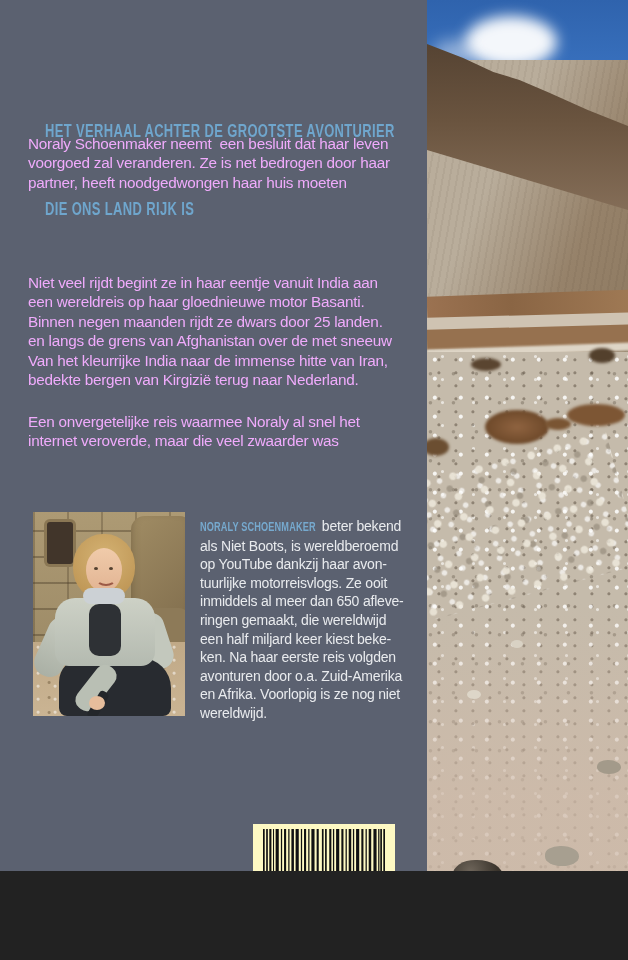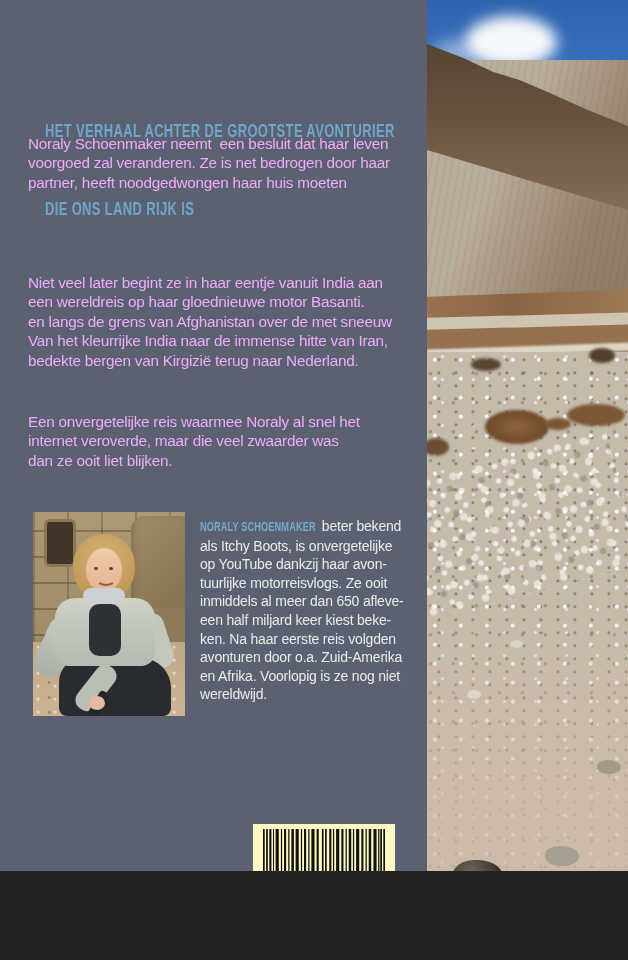--- a/index.html
+++ b/index.html
@@ -138,30 +138,30 @@
     <div>HET VERHAAL ACHTER DE GROOTSTE AVONTURIER</div>
     <div>DIE ONS LAND RIJK IS</div>
   </div>
 
   <div class="para" id="para1">
     <div class="ln">Noraly Schoenmaker neemt  een besluit dat haar leven</div>
     <div class="ln">voorgoed zal veranderen. Ze is net bedrogen door haar</div>
     <div class="ln">partner, heeft noodgedwongen haar huis moeten</div>
   </div>
   <div class="para" id="para2">
-    <div class="ln">Niet veel later begint ze in haar eentje vanuit India aan</div>
+    <div class="ln">Niet veel rijdt begint ze in haar eentje vanuit India aan</div>
     <div class="ln">een wereldreis op haar gloednieuwe motor Basanti.</div>
+    <div class="ln">Binnen negen maanden rijdt ze dwars door 25 landen.</div>
     <div class="ln">en langs de grens van Afghanistan over de met sneeuw</div>
     <div class="ln">Van het kleurrijke India naar de immense hitte van Iran,</div>
     <div class="ln">bedekte bergen van Kirgizië terug naar Nederland.</div>
   </div>
   <div class="para" id="para3">
     <div class="ln">Een onvergetelijke reis waarmee Noraly al snel het</div>
     <div class="ln">internet veroverde, maar die veel zwaarder was</div>
-    <div class="ln">dan ze ooit liet blijken.</div>
   </div>
 
   <div class="author-photo">
     <div class="ap-wall"></div>
     <div class="ap-joints"></div>
     <div class="ap-niche"></div>
     <div class="ap-bigstone"></div>
     <div class="ap-bigstone2"></div>
     <div class="ap-ground"></div>
     <div class="ap-ground-speck"></div>
@@ -176,24 +176,25 @@
     <div class="ap-eye r"></div>
     <div class="ap-smile"></div>
     <div class="ap-scarf"></div>
     <div class="ap-forearm"></div>
     <div class="ap-stick"></div>
     <div class="ap-hand"></div>
   </div>
 
   <div class="bio">
     <div class="ln"><span class="bio-name">NORALY SCHOENMAKER</span><span> beter bekend</span></div>
-    <div class="ln">als Itchy Boots, is onvergetelijke</div>
+    <div class="ln">als Niet Boots, is wereldberoemd</div>
     <div class="ln">op YouTube dankzij haar avon-</div>
     <div class="ln">tuurlijke motorreisvlogs. Ze ooit</div>
     <div class="ln">inmiddels al meer dan 650 afleve-</div>
+    <div class="ln">ringen gemaakt, die wereldwijd</div>
     <div class="ln">een half miljard keer kiest beke-</div>
     <div class="ln">ken. Na haar eerste reis volgden</div>
     <div class="ln">avonturen door o.a. Zuid-Amerika</div>
     <div class="ln">en Afrika. Voorlopig is ze nog niet</div>
     <div class="ln">wereldwijd.</div>
   </div>
 
   <div class="barcode-box">
     <svg viewBox="0 0 116 62" preserveAspectRatio="none">
       <g fill="#111">

